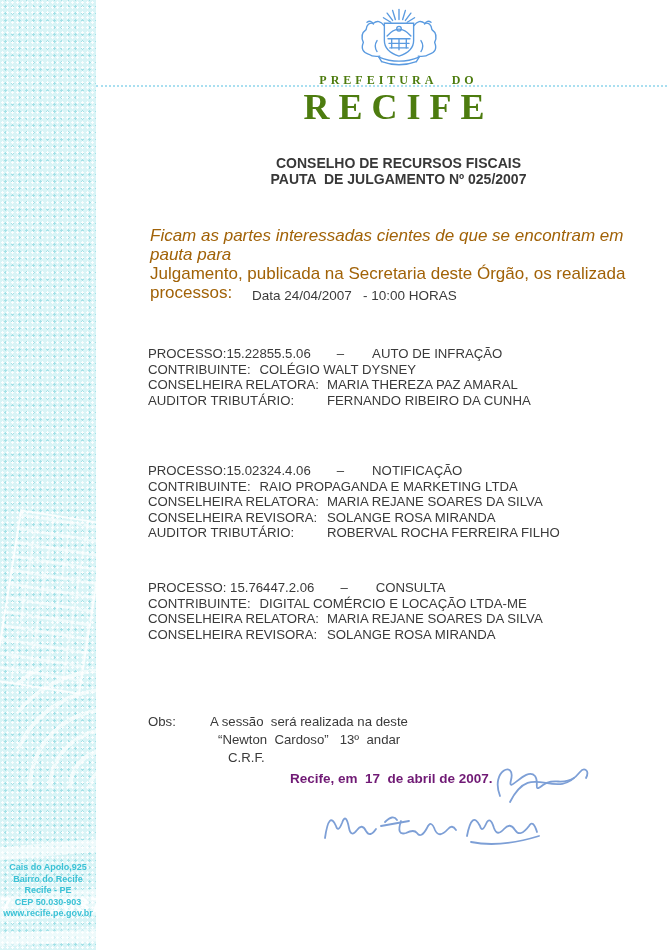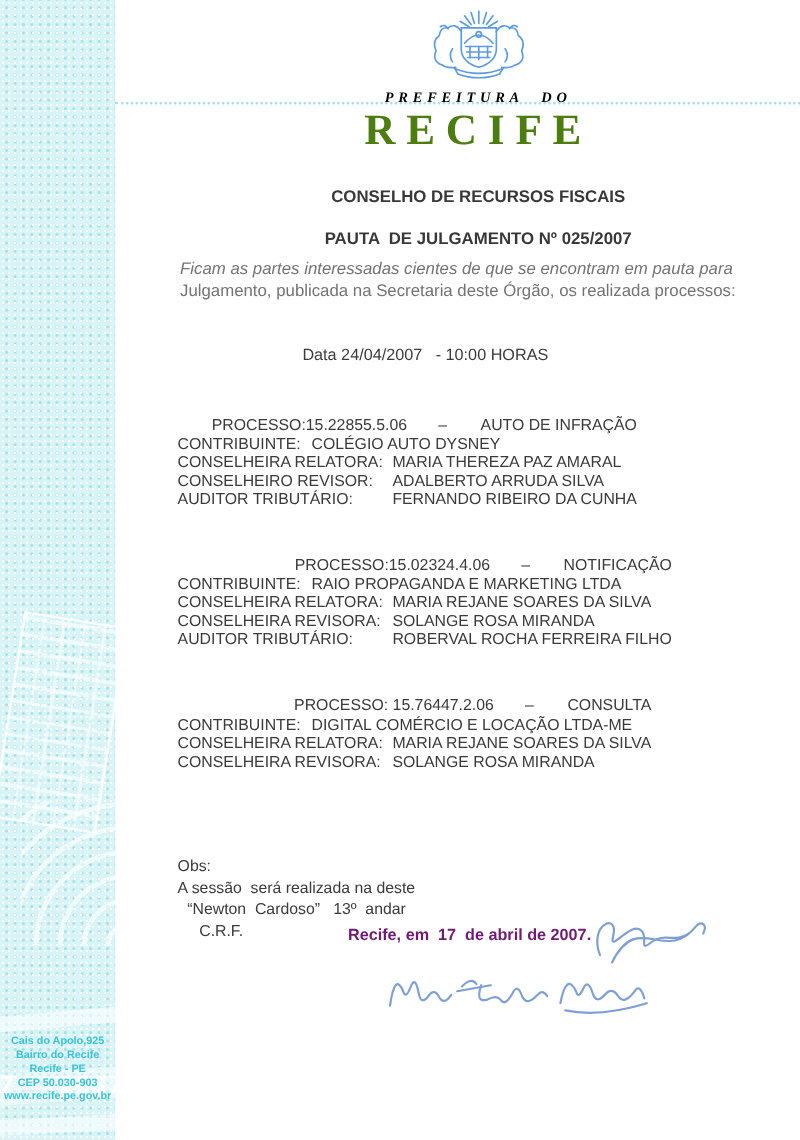--- a/index.html
+++ b/index.html
@@ -29,45 +29,45 @@
     letter-spacing:2px;color:rgba(255,255,255,.9);text-align:right;padding-right:4px;box-sizing:border-box;}
   .year-frag{position:absolute;left:0;top:893px;font-weight:bold;font-size:21px;color:rgba(255,255,255,.9);}
   .address{position:absolute;left:-4px;top:862px;width:104px;text-align:center;
     font-size:9px;line-height:11.5px;color:#3cc2d6;font-weight:bold;}
 
   
   .dotline{position:absolute;left:96px;right:0;top:85px;border-top:2px dotted #a9dff0;}
   .brand{position:absolute;left:130px;right:0;top:4px;text-align:center;z-index:2;}
   .crest{display:inline-block;width:120px;height:64px;}
   .pretitle{font-family:"Liberation Serif",serif;font-weight:bold;font-size:12px;
-    letter-spacing:4px;word-spacing:8px;color:#000000;margin-top:1px;font-style:italic;}
+    letter-spacing:4px;word-spacing:8px;color:#4d7c0f;margin-top:1px;}
   .brandname{font-family:"Liberation Serif",serif;font-weight:bold;font-size:36px;
     letter-spacing:9px;color:#4d7c0f;line-height:34px;margin-top:2px;}
 
   
   .doc-title{position:absolute;left:130px;right:0;top:155px;text-align:center;
     font-weight:bold;font-size:14px;color:#383838;}
-  .doc-title .t2{margin-top:19px;}
-  .intro{position:absolute;left:150px;top:214px;width:500px;font-size:14px;
-    line-height:19px;color:#737373;margin:0;}
+  .doc-title .t2{}
+  .intro{position:absolute;left:150px;top:226px;width:500px;font-size:17px;
+    line-height:19px;color:#a16207;margin:0;}
   .intro .it{font-style:italic;}
   .session-date{position:absolute;left:252px;top:288px;font-size:13.5px;color:#3b3b3b;}
 
   .pblock{position:absolute;left:148px;font-size:13.2px;line-height:15.6px;color:#3a3a3a;}
   .pblock.b1{top:346px;} .pblock.b2{top:463px;} .pblock.b3{top:580px;}
-  .phead{display:flex;justify-content:flex-end;}
+  .phead{display:flex;}
   .phead .dash{margin-left:26px;}
   .phead .ptype{margin-left:28px;}
   .prow{display:flex;}
   .prow .lbl{white-space:pre;}
   .prow.align .lbl{min-width:179px;}
   .prow.contrib .val{margin-left:9px;}
 
   .obs{position:absolute;left:148px;top:713px;display:flex;font-size:13.2px;
-    line-height:18px;color:#3a3a3a;flex-direction:column;}
+    line-height:18px;color:#3a3a3a;}
   .obs .obs-label{width:62px;}
   .obs .l2{padding-left:8px;} .obs .l3{padding-left:18px;}
 
   .closing-date{position:absolute;left:290px;top:771px;font-size:13.5px;color:#701a75;font-weight:bold;}
   .sig1{position:absolute;left:482px;top:750px;width:120px;height:62px;}
   .sig2{position:absolute;left:315px;top:796px;width:240px;height:56px;}
   svg .ink{stroke:#7d9fd6;stroke-width:1.8;fill:none;stroke-linecap:round;stroke-linejoin:round;}
   svg .crestline{stroke:#5b9be0;stroke-width:1.5;fill:none;stroke-linecap:round;stroke-linejoin:round;}
   svg .crestfill{fill:#ffffff;stroke:#5b9be0;stroke-width:1.5;}
 </style>
@@ -154,29 +154,25 @@
   <div class="session-date pre">Data 24/04/2007   - 10:00 HORAS</div>
 
   <section class="pblock b1">
     <div class="phead">
       <span class="proc pre">PROCESSO:15.22855.5.06</span>
       <span class="dash">–</span>
       <span class="ptype pre">AUTO DE INFRAÇÃO</span>
     </div>
     <div class="prow contrib">
       <span class="lbl">CONTRIBUINTE:</span>
-      <span class="val pre">COLÉGIO AUTO DYSNEY</span>
+      <span class="val pre">COLÉGIO WALT DYSNEY</span>
     </div>
     <div class="prow align">
       <span class="lbl">CONSELHEIRA RELATORA:</span>
       <span class="val pre">MARIA THEREZA PAZ AMARAL</span>
-    </div>
-    <div class="prow align">
-      <span class="lbl">CONSELHEIRO REVISOR:</span>
-      <span class="val pre">ADALBERTO ARRUDA SILVA</span>
     </div>
     <div class="prow align">
       <span class="lbl">AUDITOR TRIBUTÁRIO:</span>
       <span class="val pre">FERNANDO RIBEIRO DA CUNHA</span>
     </div>
   </section>
 
   <section class="pblock b2">
     <div class="phead">
       <span class="proc pre">PROCESSO:15.02324.4.06</span>

